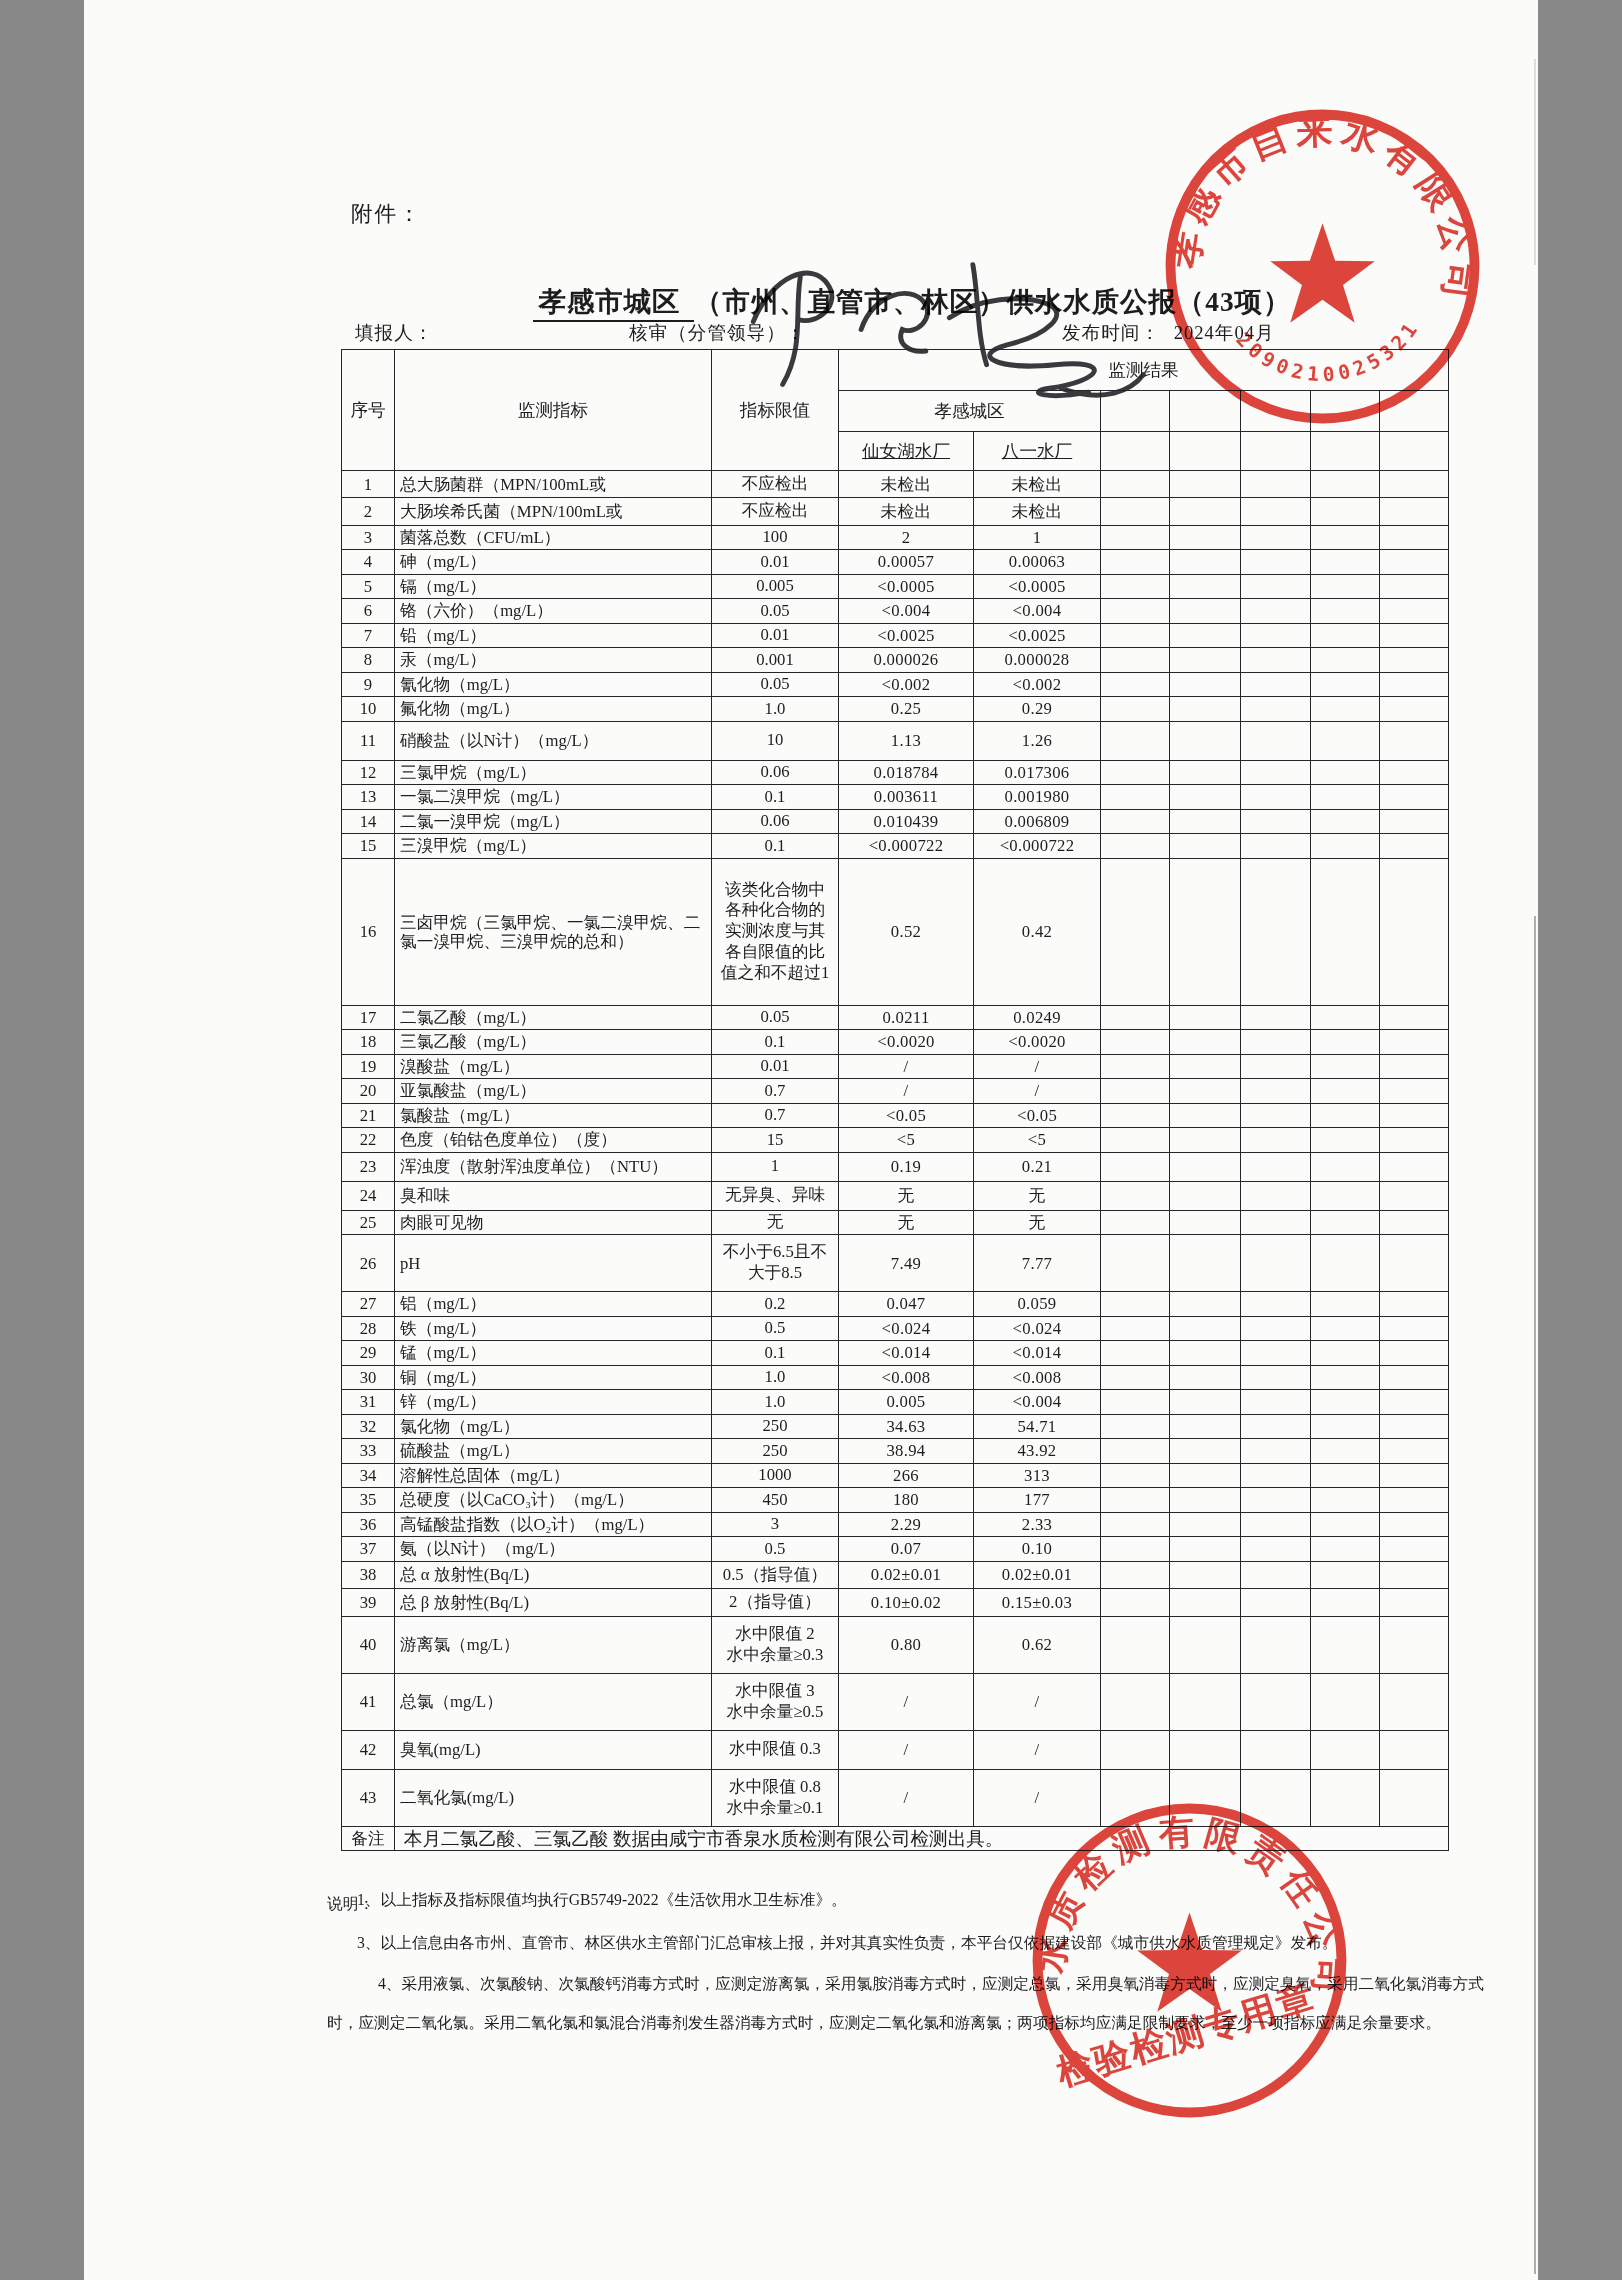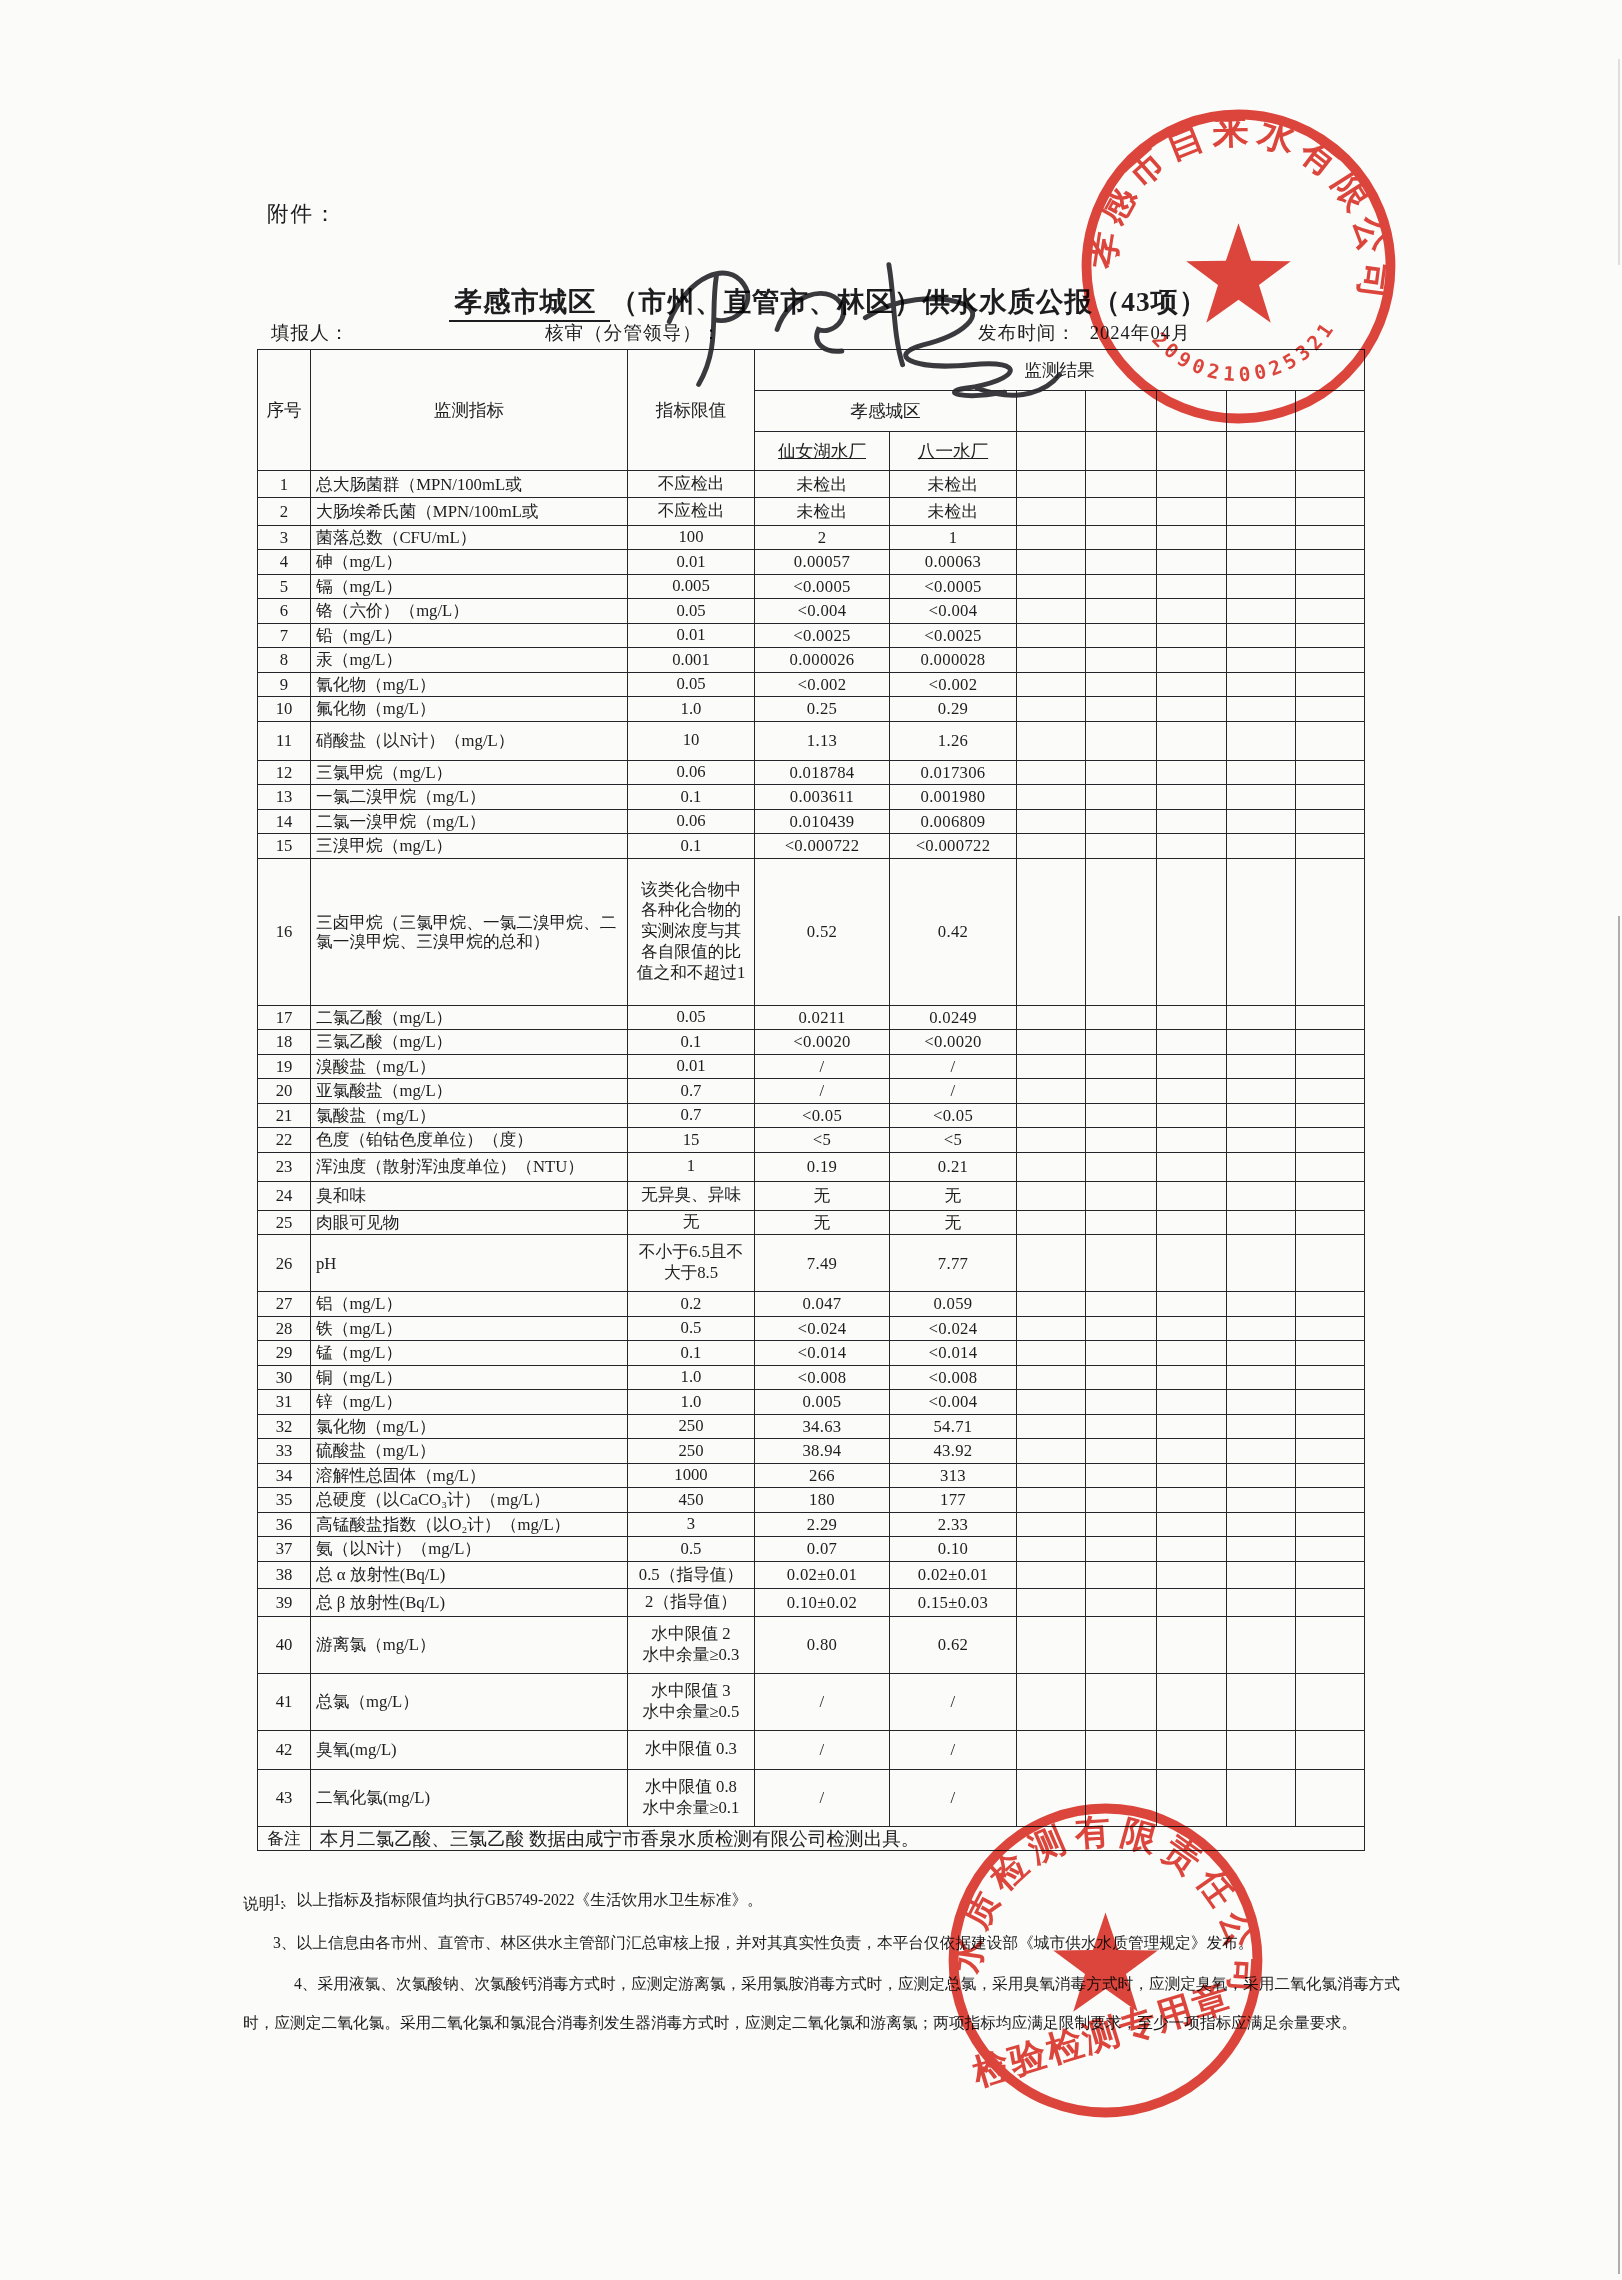--- a/index.html
+++ b/index.html
@@ -1,17 +1,17 @@
 <!DOCTYPE html>
 <html><head>
 <meta charset="utf-8">
 <style>
   html,body { margin:0; padding:0; background:#888; }
   .page {
-    position:relative; width:1622px; height:2281px; margin:0 auto;
+    position:relative; width:1454px; height:2281px; margin:0 auto;
     background:#fbfbf9; overflow:hidden;
     font-family:"Liberation Serif","DejaVu Serif",serif; color:#1d1d20;
   }
   .attachment { position:absolute; left:267px; top:199px; font-size:21.6px; letter-spacing:2px; }
   .doc-title {
     position:absolute; left:333px; top:284px; width:990px; text-align:center;
     font-size:27.4px; font-weight:bold; letter-spacing:1px; white-space:nowrap;
   }
   .doc-title .u { border-bottom:2.5px solid #1d1d20; padding:0 13.7px 2.9px 5.9px; }
   .meta { position:absolute; top:320px; font-size:18.6px; letter-spacing:1px;text-align:center; }

